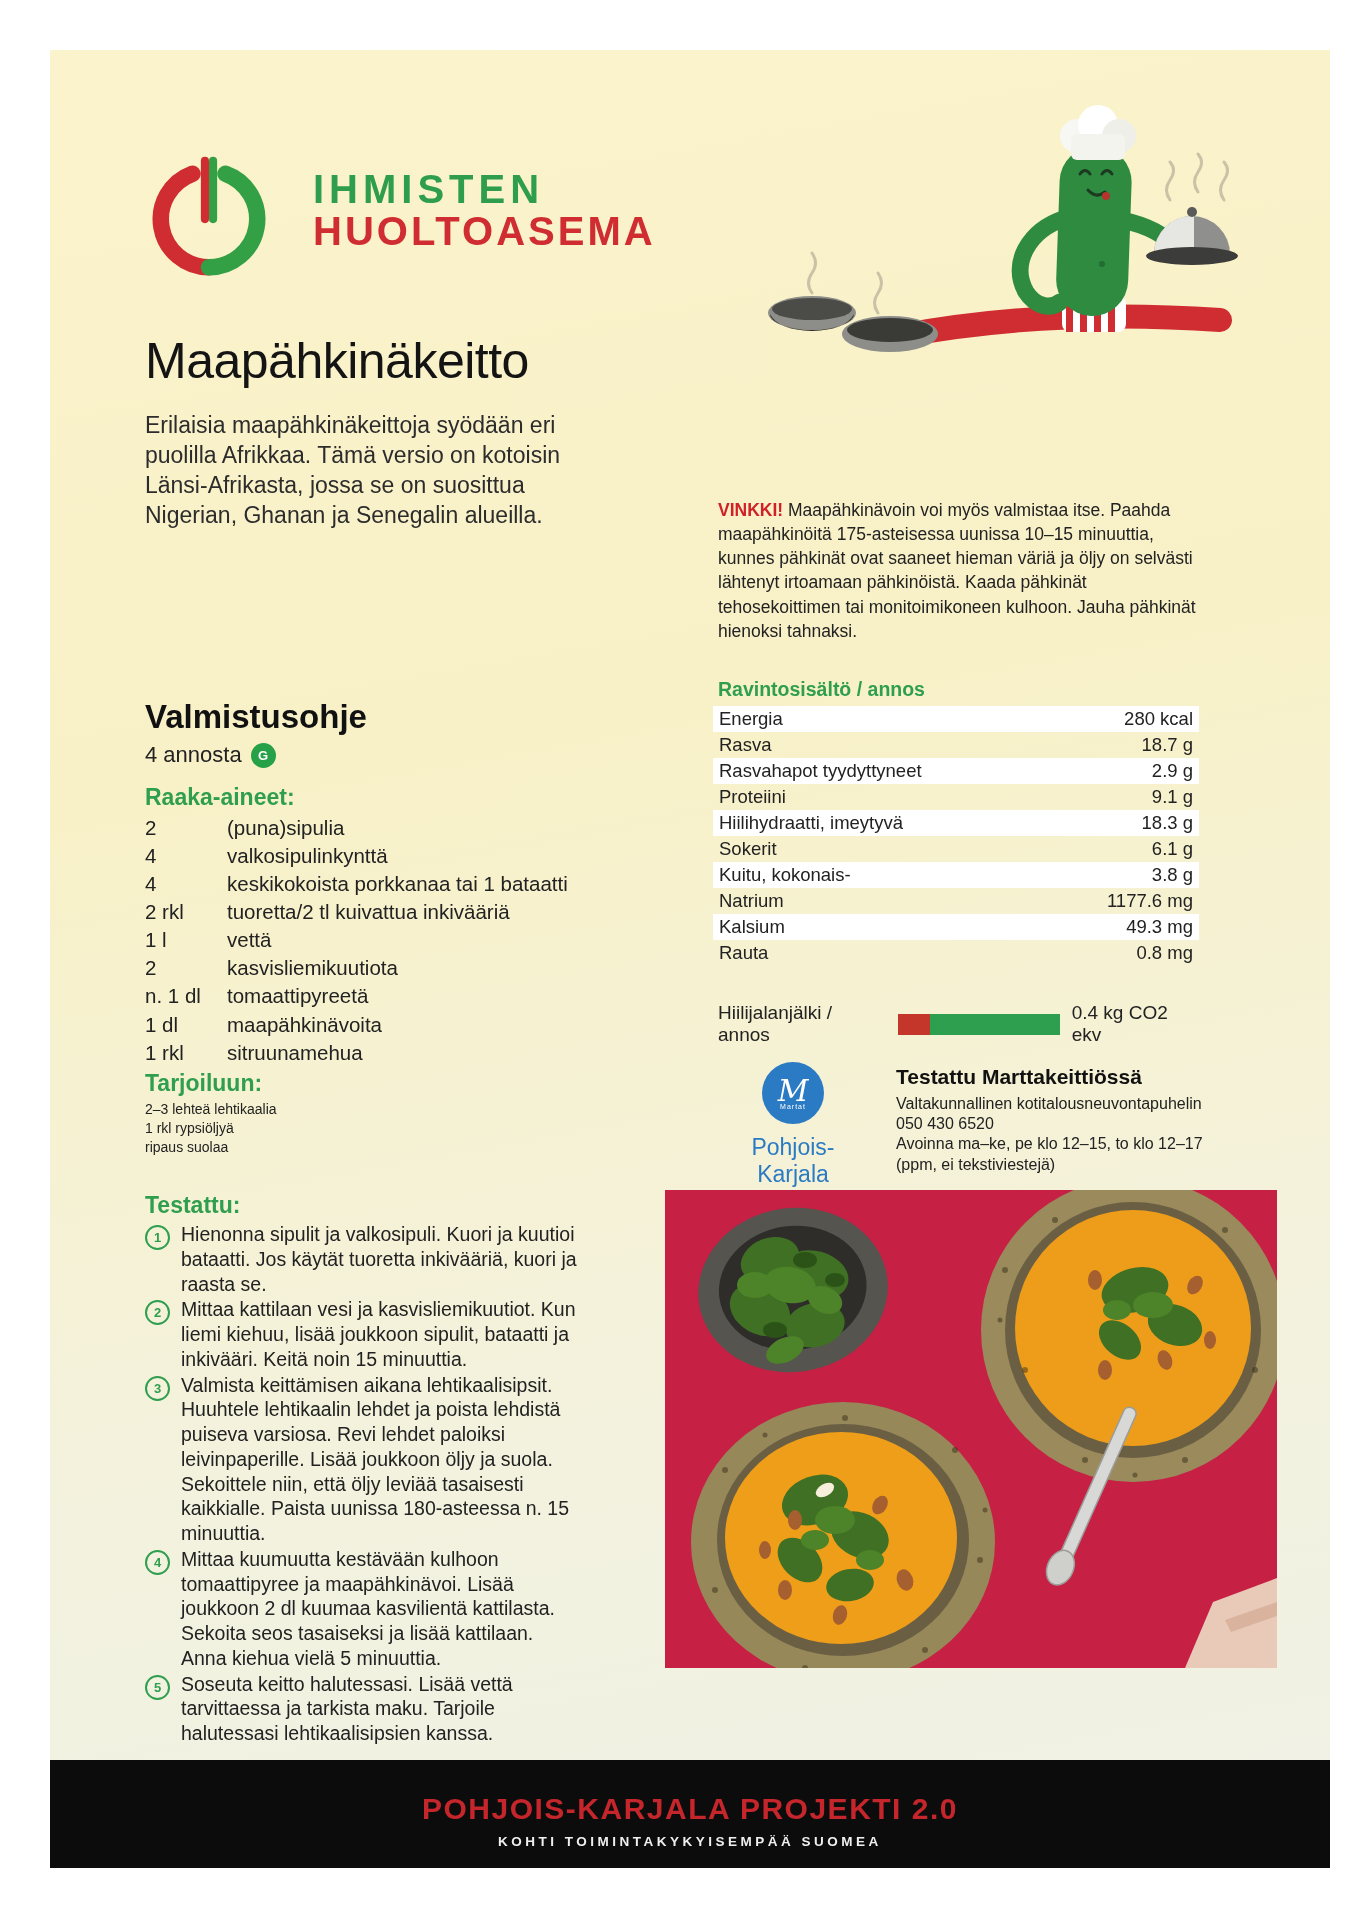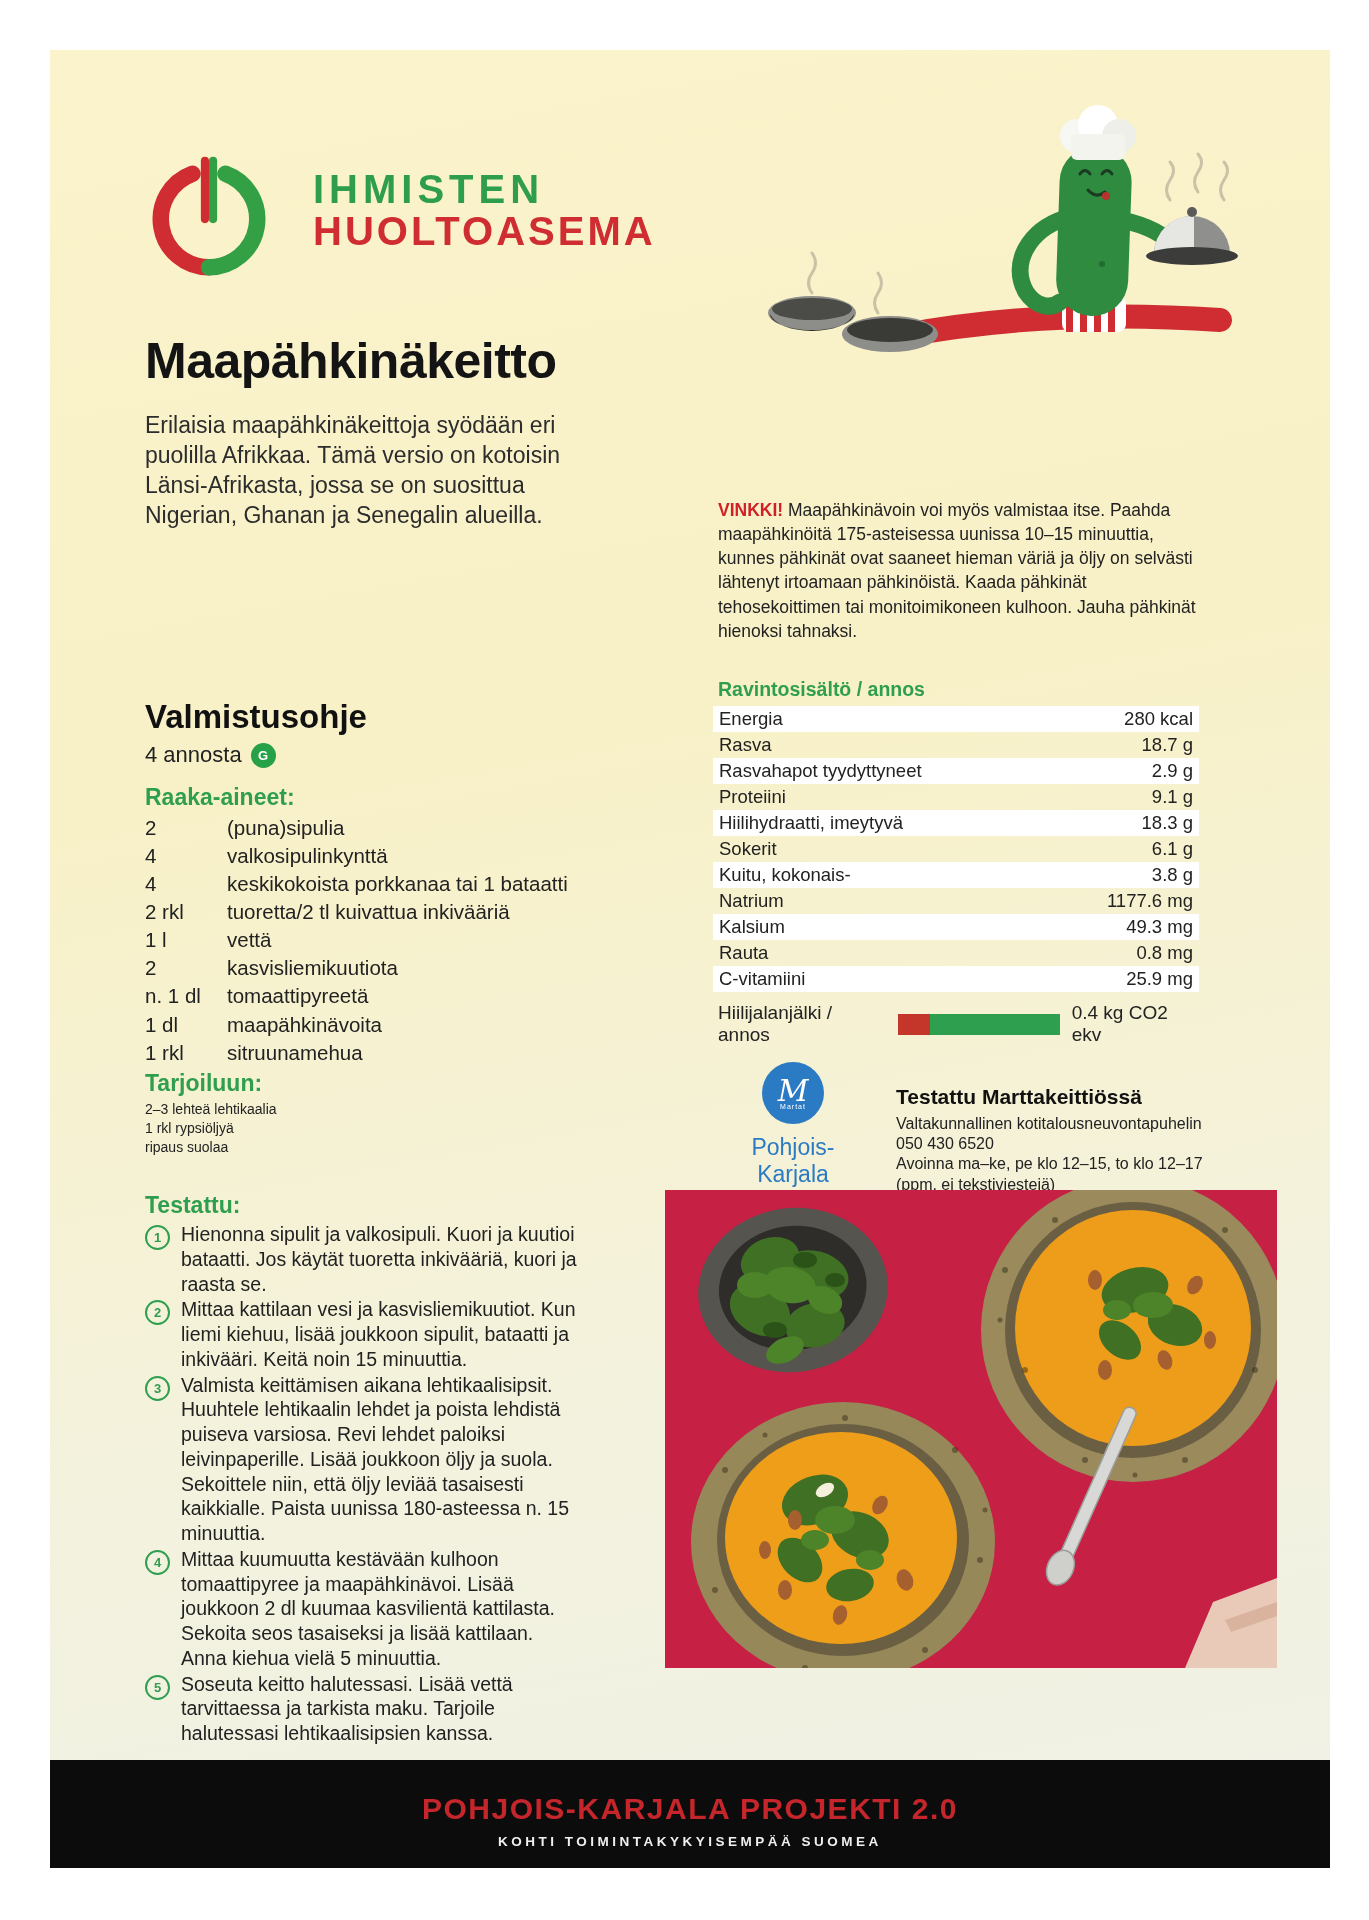--- a/index.html
+++ b/index.html
@@ -9,21 +9,21 @@
         background:linear-gradient(170deg,#faf3cb 0%,#f8f1c8 38%,#f3f2de 72%,#f0f1e6 100%);}
 
   
   .logo-icon{position:absolute;left:95px;top:98px;width:128px;height:132px;}
   .wordmark{position:absolute;left:263px;top:118px;line-height:1.06;}
   .wordmark .l1{font-size:40px;font-weight:bold;letter-spacing:5px;color:#2f9e4c;}
   .wordmark .l2{font-size:40px;font-weight:bold;letter-spacing:3px;color:#cf2d32;}
   .mascot{position:absolute;left:700px;top:18px;width:500px;height:290px;}
 
   
-  .title{position:absolute;left:95px;top:282px;font-size:50px;font-weight:bold;color:#141414;letter-spacing:-.5px;}
+  .title{position:absolute;left:95px;top:282px;font-size:50px;font-weight:normal;color:#141414;letter-spacing:-.5px;}
   .intro{position:absolute;left:95px;top:360px;width:435px;font-size:23px;line-height:1.31;color:#2c2c2c;}
 
   
   .leftcol{position:absolute;left:95px;width:435px;}
   .h-black{font-size:33px;font-weight:bold;color:#111;}
   .servings{position:absolute;left:95px;top:692px;font-size:22px;color:#222;display:flex;align-items:center;gap:9px;}
   .badge-g{width:25px;height:25px;border-radius:50%;background:#27a147;color:#fff;font-size:13px;font-weight:bold;
            display:flex;align-items:center;justify-content:center;}
   .h-green{font-size:23px;font-weight:bold;color:#2f9e4e;}
   .ing-row{display:grid;grid-template-columns:82px 1fr;font-size:20.5px;line-height:1.37;color:#222;}
@@ -49,21 +49,21 @@
 
   
   .martta{position:absolute;left:668px;top:1012px;width:500px;display:flex;gap:28px;}
   .martta-left{width:150px;text-align:center;}
   .martta-logo{width:62px;height:62px;border-radius:50%;background:#2b7bc4;margin:0 auto;position:relative;
                color:#fff;display:flex;flex-direction:column;align-items:center;justify-content:center;}
   .martta-logo .mono{font-family:"DejaVu Serif","Liberation Serif",serif;font-style:italic;font-size:30px;line-height:28px;}
   .martta-logo .cap{font-size:7px;letter-spacing:1px;margin-top:-2px;}
   .martta-region{margin-top:10px;font-size:23px;font-weight:normal;color:#2b7bc4;}
   .martta-right{font-size:16px;line-height:1.27;color:#222;padding-top:2px;}
-  .martta-right .mt{font-size:21px;font-weight:bold;margin-bottom:3px;color:#111;margin-top:20px;}
+  .martta-right .mt{font-size:21px;font-weight:bold;margin-bottom:3px;color:#111;}
 
   
   .photo{position:absolute;left:615px;top:1140px;width:612px;height:478px;}
 
   
   .footer{position:absolute;left:0;top:1710px;width:1280px;height:120px;background:#0d0c0c;
           display:flex;flex-direction:column;align-items:center;justify-content:center;gap:8px;}
   .footer-title{color:#c5262b;font-size:30px;font-weight:bold;letter-spacing:1.5px;}
   .footer-sub{color:#efefef;font-size:13.5px;font-weight:bold;letter-spacing:3.5px;}
 </style>
@@ -246,24 +246,20 @@
         <span>Natrium</span>
         <span>1177.6 mg</span>
       </div>
       <div class="nut-row white">
         <span>Kalsium</span>
         <span>49.3 mg</span>
       </div>
       <div class="nut-row">
         <span>Rauta</span>
         <span>0.8 mg</span>
-      </div>
-      <div class="nut-row white">
-        <span>C-vitamiini</span>
-        <span>25.9 mg</span>
       </div>
     </div>
 
   <div class="carbon">
     <span>Hiilijalanjälki / annos</span>
     <span class="carbon-bar">
       <span class="red" id="carbon-red" style="width: 32px; background: rgb(197, 54, 42);"></span>
       <span class="green" id="carbon-green" style="width: 130px; background: rgb(46, 158, 79);"></span>
     </span>
     <span>0.4 kg CO2 ekv</span>

